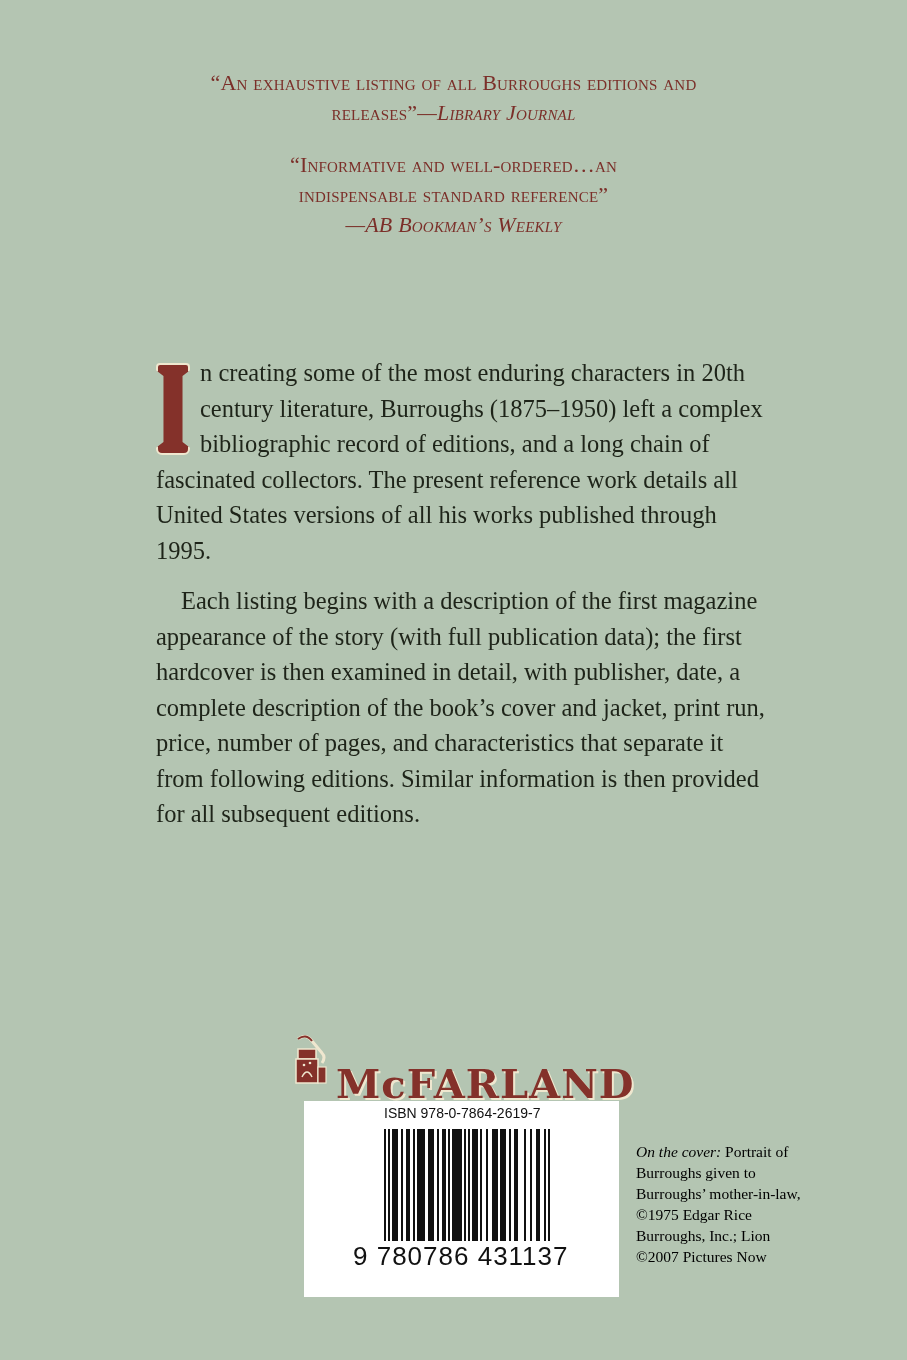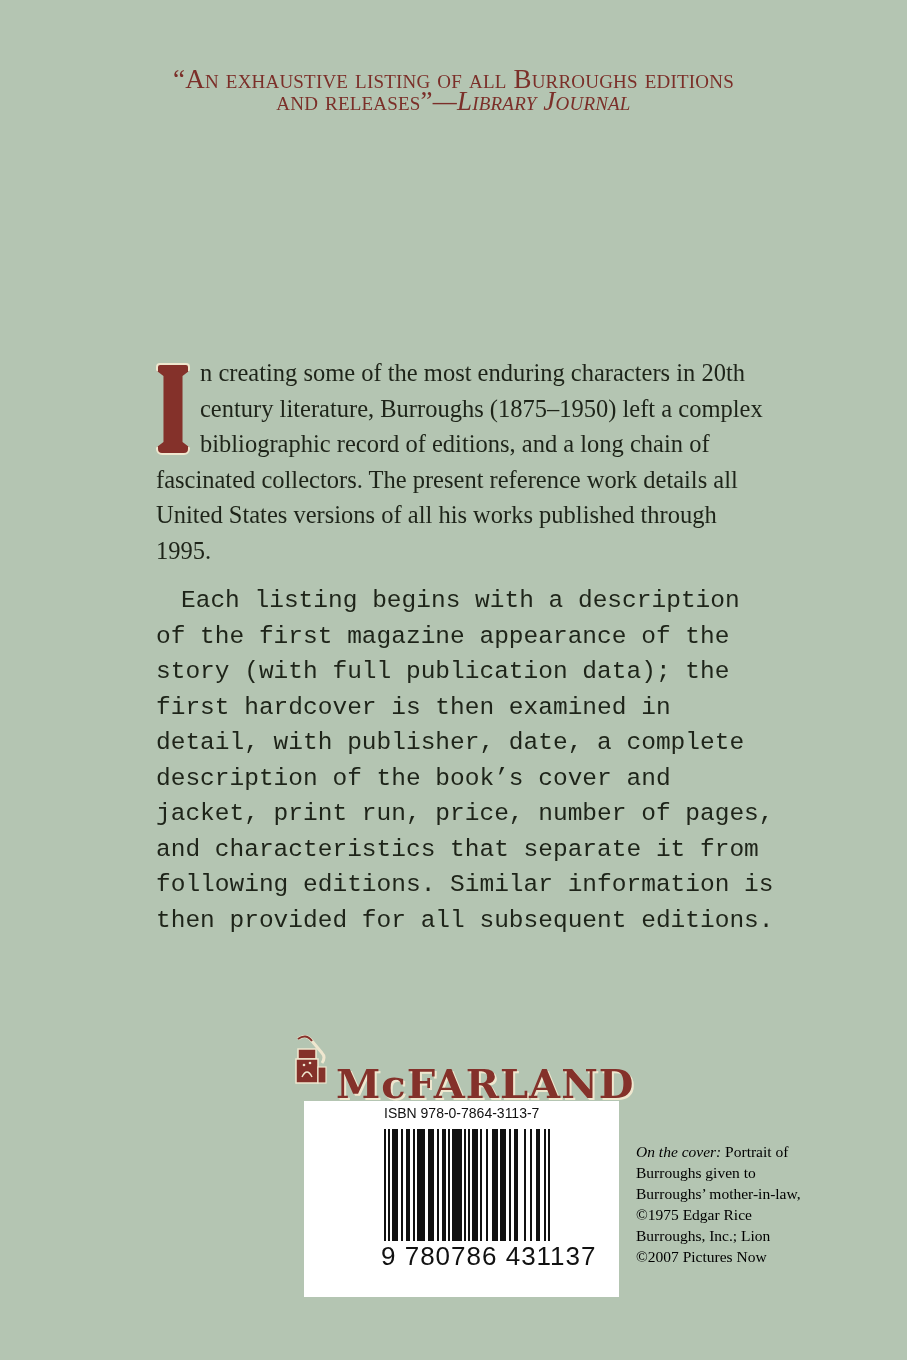--- a/index.html
+++ b/index.html
@@ -9,35 +9,35 @@
     position: relative;
     overflow: hidden;
     font-family: "Liberation Serif", "DejaVu Serif", serif;
   }
   .quotes {
     position: absolute; left: 0; top: 68px; width: 907px;
     text-align: center;
     color: #7b2f29;
   }
   .quote {
-    font-size: 27px;
-    line-height: 22px;
+    font-size: 22px;
+    line-height: 30px;
     margin: 0 0 22px 0;
     font-variant: small-caps;
     letter-spacing: 0.2px;
   }
   .quote .src { font-style: italic; }
   .body-text {
     position: absolute; left: 156px; top: 355px; width: 620px;
     color: #1e2419;
     font-size: 24.5px;
     line-height: 35.5px;
   }
   .para { margin: 0 0 15px 0; }
-  .para.indent { text-indent: 25px; font-family: Liberation Mono, monospace; }
+  .para.indent { text-indent: 25px; }
   .dropcap {
     float: left;
     width: 34px; height: 92px;
     margin: 8px 10px 0 0;
     background: #84312a;
     border: 2px solid #efe7cf;
     border-radius: 4px 4px 6px 6px;
     box-sizing: border-box;
     color: transparent;
     font-size: 2px;
@@ -69,38 +69,41 @@
   .isbn-label {
     position: absolute; left: 80px; top: 4px;
     font-family: "Liberation Sans", sans-serif;
     font-size: 14px; color: #111;
   }
   .bars {
     position: absolute; left: 80px; top: 28px;
     width: 170px; height: 140px;
   }
   .ean {
-    position: absolute; left: 76px; top: 140px;
+    position: absolute; left: 48px; top: 140px;
     font-family: "Liberation Sans", sans-serif;
     font-size: 26px; color: #111; letter-spacing: 1px;
     background: transparent;
   }
   .ean span { background: #fff; padding: 0 1px; }
   .cover-note {
     position: absolute; left: 636px; top: 1141px; width: 170px;
     font-size: 15.5px; line-height: 21px; color: #000000;
   }
   .cover-note .lead { font-style: italic; }
 </style>
 </head>
 <body>
 
 <div class="quotes">
   <p class="quote" style="width:590px;margin-left:auto;margin-right:auto;">
     <span>“An exhaustive listing of all Burroughs editions and releases”</span><span class="src">—Library Journal</span>
+  </p>
+  <p class="quote" style="width:420px;margin-left:auto;margin-right:auto;">
+    <span>“Informative and well-ordered…an indispensable standard reference”</span><br><span class="src">—AB Bookman’s Weekly</span>
   </p>
 </div>
 
 <div class="body-text">
   <p class="para">
     <span class="dropcap">I</span><span>n creating some of the most enduring characters in 20th century literature, Burroughs (1875–1950) left a complex bibliographic record of editions, and a long chain of fascinated collectors. The present reference work details all United States versions of all his works published through 1995.</span>
   </p>
   <p class="para indent">Each listing begins with a description of the first magazine appearance of the story (with full publication data); the first hardcover is then examined in detail, with publisher, date, a complete description of the book’s cover and jacket, print run, price, number of pages, and characteristics that separate it from following editions. Similar information is then provided for all subsequent editions.</p>
 </div>
 
@@ -112,21 +115,21 @@
     <rect x="4" y="24" width="22" height="24" fill="#84312a" stroke="#efe7cf" stroke-width="1.5"></rect>
     <circle cx="12" cy="30" r="1.3" fill="#efe7cf"></circle>
     <circle cx="18" cy="28" r="1.3" fill="#efe7cf"></circle>
     <path d="M10 42 Q15 32 20 42" fill="none" stroke="#efe7cf" stroke-width="1.5"></path>
     <rect x="26" y="32" width="8" height="16" fill="#84312a" stroke="#efe7cf" stroke-width="1.2"></rect>
   </svg>
   <span class="logo-text">McFARLAND</span>
 </div>
 
 <div class="barcode-box">
-  <div class="isbn-label">ISBN 978-0-7864-3113-7</div>
+  <div class="isbn-label">ISBN 978-0-7864-2619-7</div>
   <svg class="bars" viewBox="0 0 170 140" preserveAspectRatio="none">
     <g fill="#111">
       <rect x="0" y="0" width="2" height="140"></rect>
       <rect x="4" y="0" width="2" height="140"></rect>
       <rect x="8" y="0" width="6" height="122"></rect>
       <rect x="17" y="0" width="2" height="122"></rect>
       <rect x="22" y="0" width="4" height="122"></rect>
       <rect x="29" y="0" width="2" height="122"></rect>
       <rect x="33" y="0" width="8" height="122"></rect>
       <rect x="44" y="0" width="6" height="122"></rect>

